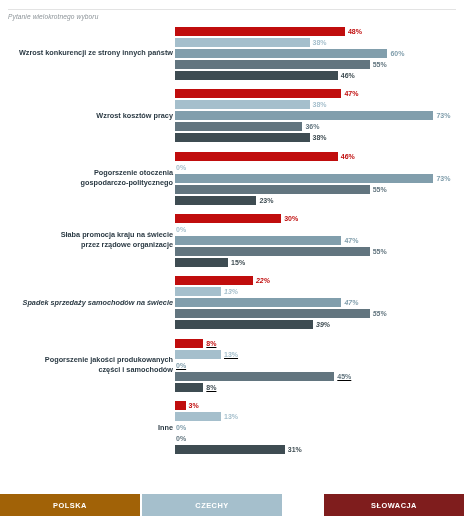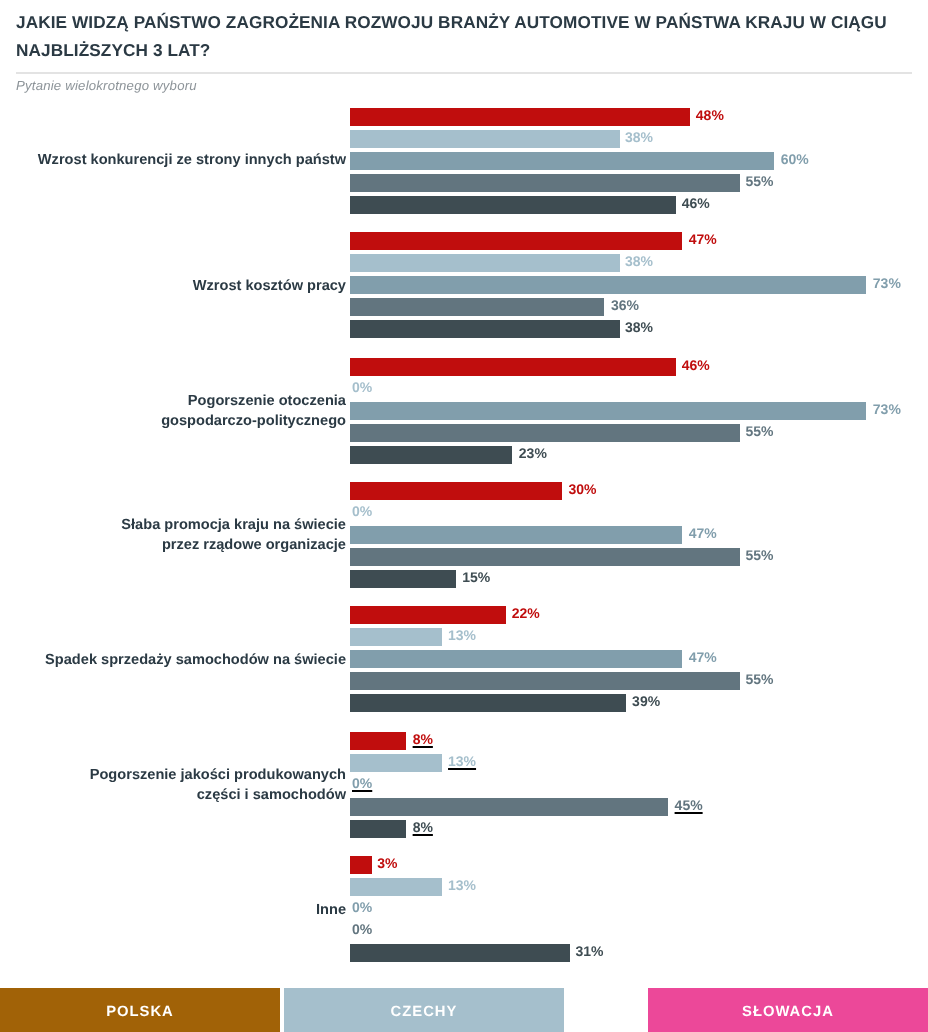--- a/index.html
+++ b/index.html
@@ -135,21 +135,20 @@
     box-sizing: border-box;
   }
   .legend-item:last-child { border-right: none; }
 </style>
 </head>
 <body>
 
 <div class="page">
 
   <div class="header">
-    <div class="chart-title">JAKIE WIDZĄ PAŃSTWO ZAGROŻENIA ROZWOJU BRANŻY AUTOMOTIVE W PAŃSTWA KRAJU W CIĄGU NAJBLIŻSZYCH 3 LAT?</div>
     <div class="title-rule"></div>
     <div class="chart-subtitle">Pytanie wielokrotnego wyboru</div>
   </div>
 
   <div class="plot" id="plot">
       <div class="group" style="height: 62.4286px;">
         <div class="group-inner" style="height: 62.4286px;">
           <div class="cat-label">Wzrost konkurencji ze strony innych państw</div>
           <div class="bars" style="padding-top: 4.71429px;">
             <div class="bar-row">
@@ -251,21 +250,21 @@
               <div class="bar" style="width: 194.7px; background: rgb(98, 117, 127);"></div>
               <span class="bar-value" style="color: rgb(98, 117, 127);">55%</span>
             </div>
             <div class="bar-row">
               <div class="bar" style="width: 53.1px; background: rgb(62, 76, 82);"></div>
               <span class="bar-value" style="color: rgb(62, 76, 82);">15%</span>
             </div>
           </div>
         </div>
       </div>
-      <div class="group" style="height: 62.4286px;">
+      <div class="group" style="height: 62.4286px; font-style: italic;">
         <div class="group-inner" style="height: 62.4286px;">
           <div class="cat-label">Spadek sprzedaży samochodów na świecie</div>
           <div class="bars" style="padding-top: 4.71429px;">
             <div class="bar-row">
               <div class="bar" style="width: 77.88px; background: rgb(192, 13, 13);"></div>
               <span class="bar-value" style="color: rgb(192, 13, 13);">22%</span>
             </div>
             <div class="bar-row">
               <div class="bar" style="width: 46.02px; background: rgb(165, 191, 204);"></div>
               <span class="bar-value" style="color: rgb(165, 191, 204);">13%</span>
@@ -338,16 +337,16 @@
               <span class="bar-value" style="color: rgb(62, 76, 82);">31%</span>
             </div>
           </div>
         </div>
       </div>
     </div>
 
   <div class="legend" id="legend">
       <div class="legend-item" style="background: #a16207; text-align: center;">POLSKA</div>
       <div class="legend-item" style="background: rgb(165, 191, 204);">CZECHY</div>
-      <div class="legend-item" style="background: #ec4899; margin-left: 40px;">SŁOWACJA</div>
+      <div class="legend-item" style="background: #7f1d1d; margin-left: 40px;">SŁOWACJA</div>
     </div>
 
 </div>
 
 </body></html>

